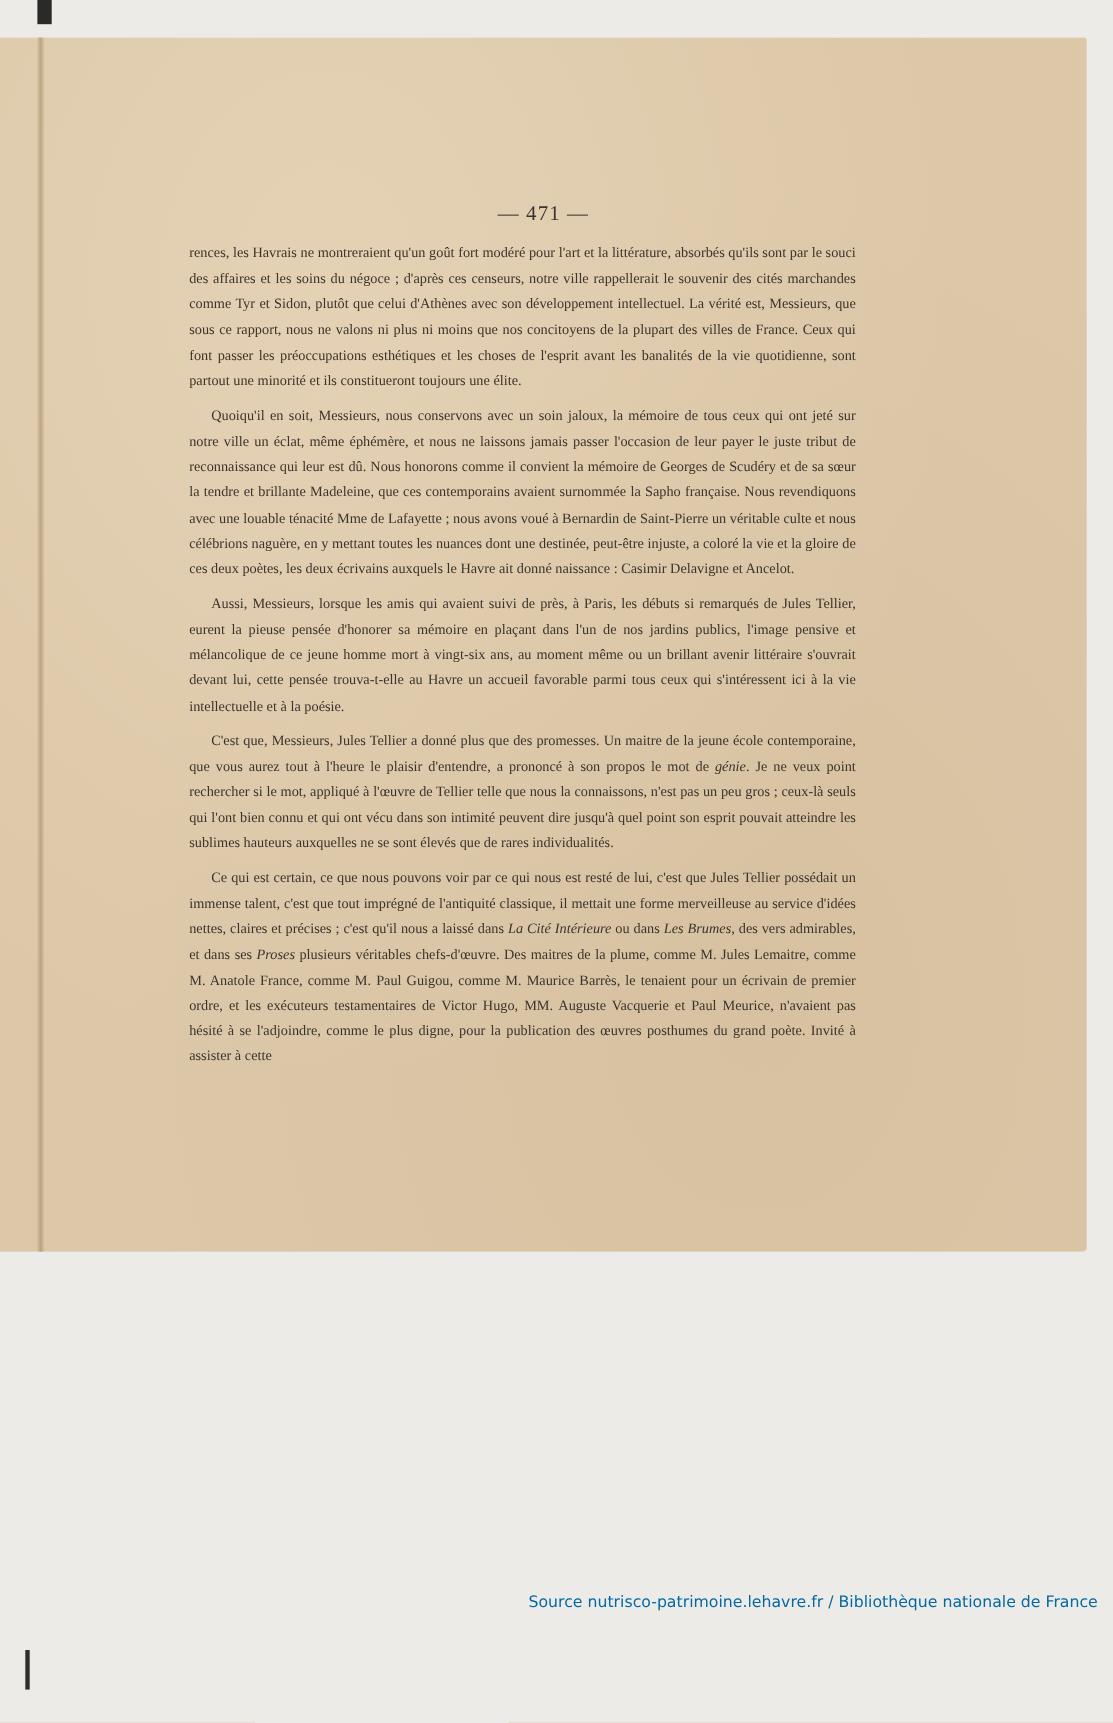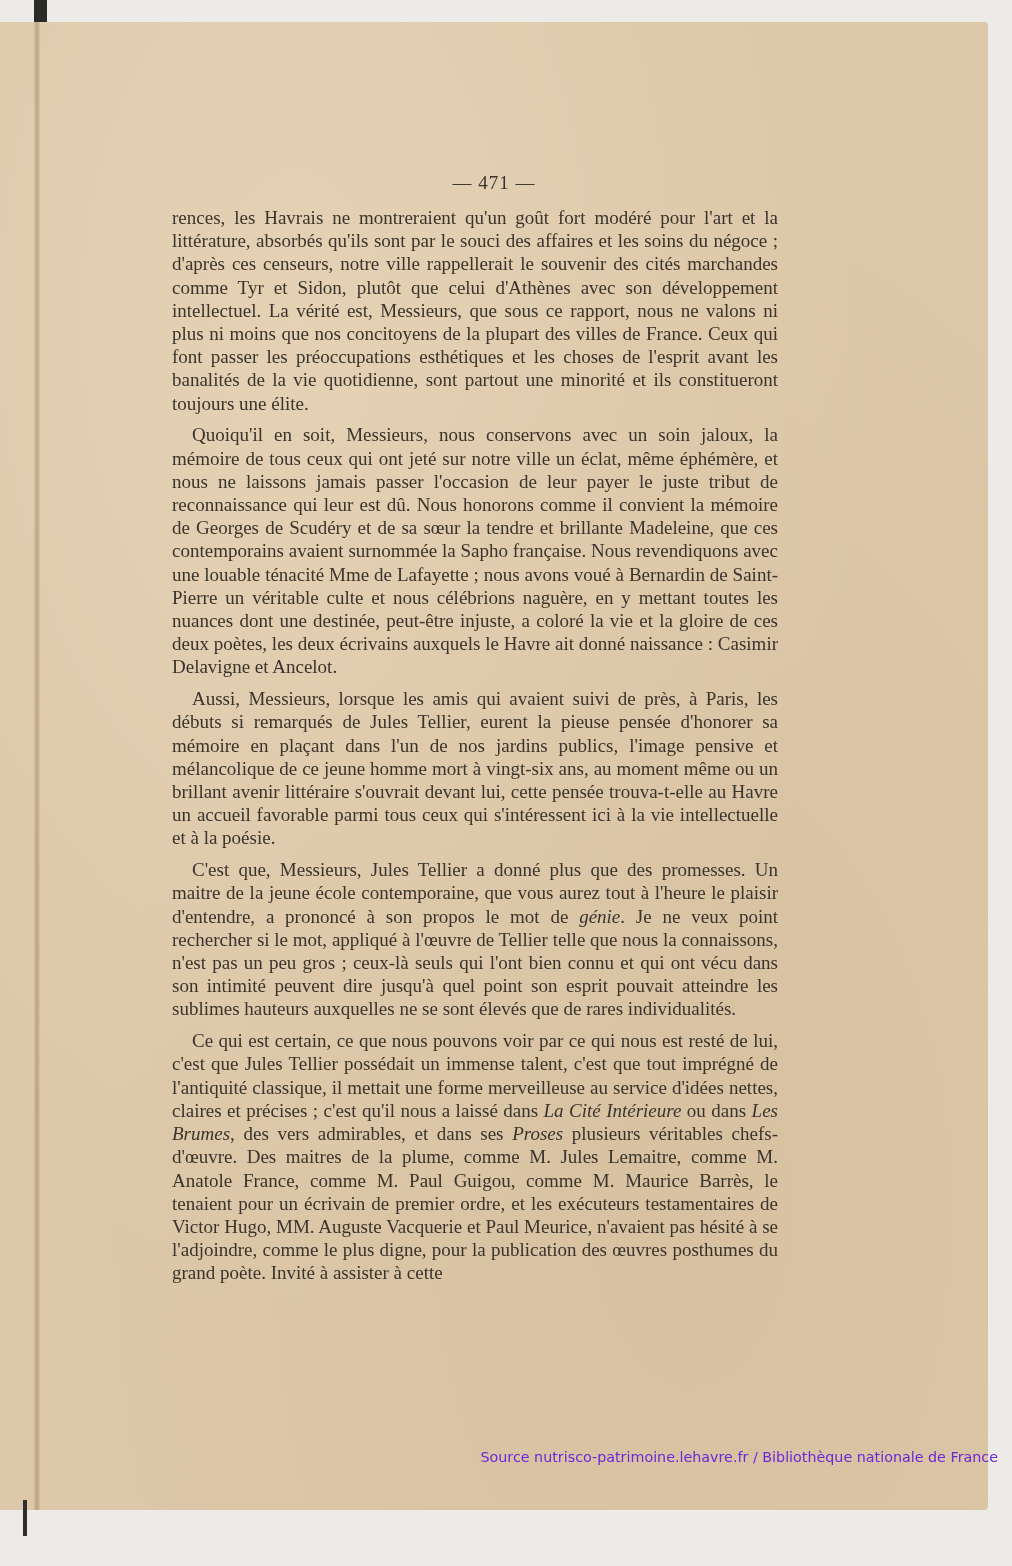--- a/index.html
+++ b/index.html
@@ -5,22 +5,22 @@
     html, body { margin: 0; padding: 0; }
     body {
       width: 1012px; height: 1566px;
       background: #ecebe8;
       position: relative;
       overflow: hidden;
       font-family: "Liberation Serif", "DejaVu Serif", serif;
     }
     .paper {
       position: absolute;
-      left: 0; top: 22px;
-      width: 988px; height: 1488px;
+      left: 0; top: 34px;
+      width: 988px; height: 1104px;
       background: #dcc7a8;
       background-image:
         radial-gradient(ellipse at 30% 20%, rgba(255,240,215,0.25), transparent 60%),
         radial-gradient(ellipse at 70% 80%, rgba(180,150,110,0.12), transparent 60%);
       border-top-right-radius: 3px;
       border-bottom-right-radius: 4px;
     }
     .binding {
       position: absolute;
       left: 34px; top: 0; width: 6px; height: 100%;
@@ -40,34 +40,34 @@
       text-align: center;
       font-size: 19px;
       color: #3a342d;
       letter-spacing: 1px;
     }
     .text-block {
       position: absolute;
       left: 172px; top: 184px;
       width: 606px;
       color: #3a342c;
-      font-size: 19px;
+      font-size: 13px;
       line-height: 23.2px;
       text-align: justify;
     }
     .para { margin: 0 0 8.6px 0; text-indent: 20px; }
     .para.first { text-indent: 0; }
     .para span { }
     i { }
     .source {
       position: absolute;
       right: 14px; top: 1449px;
       font-family: "DejaVu Sans", "Liberation Sans", sans-serif;
       font-size: 14.3px;
-      color: #6d28d9;
+      color: #0369a1;
     }
   </style>
 </head>
 <body>
 
 <div class="paper">
   <div class="binding"></div>
   <div class="page-number">— 471 —</div>
   <div class="text-block">
     <p class="para first"><span>rences, les Havrais ne montreraient qu'un goût fort modéré pour l'art et la littérature, absorbés qu'ils sont par le souci des affaires et les soins du négoce ; d'après ces censeurs, notre ville rappellerait le souvenir des cités marchandes comme Tyr et Sidon, plutôt que celui d'Athènes avec son développement intellectuel. La vérité est, Messieurs, que sous ce rapport, nous ne valons ni plus ni moins que nos concitoyens de la plupart des villes de France. Ceux qui font passer les préoccupations esthétiques et les choses de l'esprit avant les banalités de la vie quotidienne, sont partout une minorité et ils constitueront toujours une élite.</span></p>

